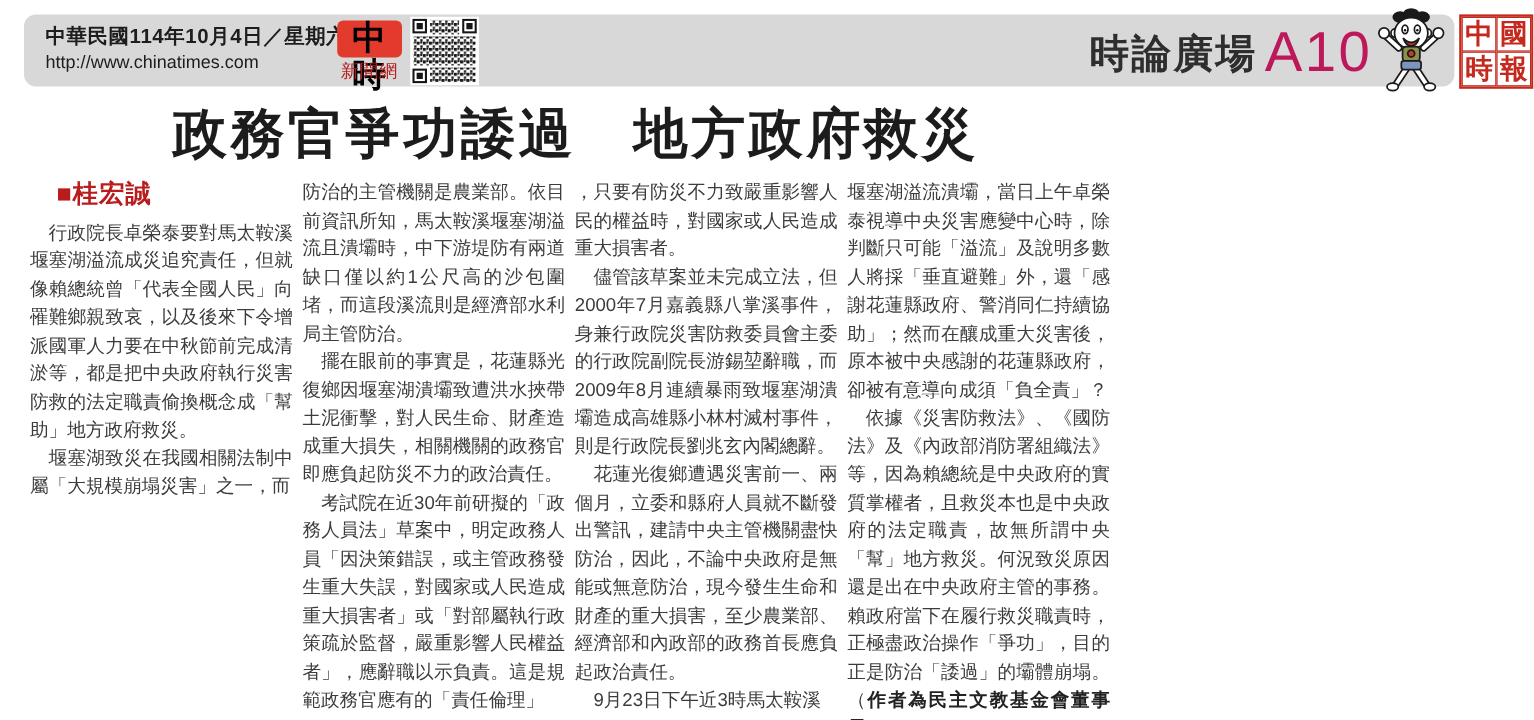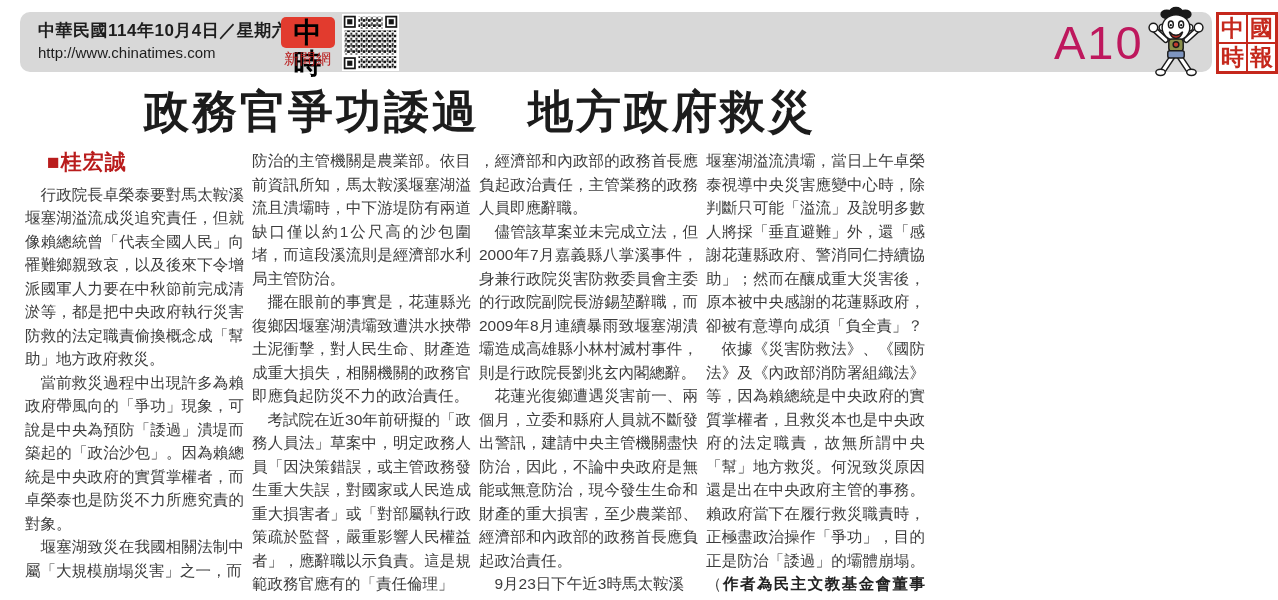--- a/index.html
+++ b/index.html
@@ -93,20 +93,21 @@
           <rect x="3" y="3" width="3" height="3"></rect>
         <rect x="25" y="1" width="7" height="7"></rect>
           <rect x="26" y="2" width="5" height="5" fill="#fff"></rect>
           <rect x="27" y="3" width="3" height="3"></rect>
         <rect x="1" y="25" width="7" height="7"></rect>
           <rect x="2" y="26" width="5" height="5" fill="#fff"></rect>
           <rect x="3" y="27" width="3" height="3"></rect>
       </g>
     </svg>
 
+    <span class="section-title">時論廣場</span>
     <span class="page-no">A10</span>
 
     <svg class="mascot" viewBox="0 0 60 70">
       <g stroke="#1a1a1a" stroke-width="1.4" stroke-linecap="round">
         <ellipse cx="21" cy="8" rx="5.5" ry="4" fill="#1a1a1a"></ellipse>
         <ellipse cx="30" cy="5.5" rx="6" ry="4" fill="#1a1a1a"></ellipse>
         <ellipse cx="39" cy="8" rx="5.5" ry="4" fill="#1a1a1a"></ellipse>
         <path d="M20,33 L9,23" stroke-width="6"></path>
           <path d="M20,33 L9,23" stroke="#fff" stroke-width="3.2"></path>
         <path d="M40,33 L51,23" stroke-width="6"></path>
@@ -139,32 +140,31 @@
     <div class="cell">國</div>
     <div class="cell">時</div>
     <div class="cell">報</div>
   </div>
 
   <h1 class="headline">政務官爭功諉過　地方政府救災</h1>
 
   <div class="col col1">
     <div class="author">■桂宏誠</div>
     <p class="indent">行政院長卓榮泰要對馬太鞍溪堰塞湖溢流成災追究責任，但就像賴總統曾「代表全國人民」向罹難鄉親致哀，以及後來下令增派國軍人力要在中秋節前完成清淤等，都是把中央政府執行災害防救的法定職責偷換概念成「幫助」地方政府救災。</p>
-    <p class="indent">當前救災過程中出現許多為賴政府帶風向的「爭功」現象，可說是中央為預防「諉過」潰堤而築起的「政治沙包」。因為賴總統是中央政府的實質掌權者，而卓榮泰也是防災不力所應究責的對象。</p>
     <p class="indent">堰塞湖致災在我國相關法制中屬「大規模崩塌災害」之一，而</p>
   </div>
 
   <div class="col col2">
     <p class="cont">防治的主管機關是農業部。依目前資訊所知，馬太鞍溪堰塞湖溢流且潰壩時，中下游堤防有兩道缺口僅以約1公尺高的沙包圍堵，而這段溪流則是經濟部水利局主管防治。</p>
     <p class="indent">擺在眼前的事實是，花蓮縣光復鄉因堰塞湖潰壩致遭洪水挾帶土泥衝擊，對人民生命、財產造成重大損失，相關機關的政務官即應負起防災不力的政治責任。</p>
     <p class="indent">考試院在近30年前研擬的「政務人員法」草案中，明定政務人員「因決策錯誤，或主管政務發生重大失誤，對國家或人民造成重大損害者」或「對部屬執行政策疏於監督，嚴重影響人民權益者」，應辭職以示負責。這是規範政務官應有的「責任倫理」</p>
   </div>
 
   <div class="col col3">
-    <p class="cont">，經濟部和內政部的政務首長應負起政治責任，主管業務的政務人員即應辭職。</p>
+    <p class="cont">，只要有防災不力致嚴重影響人民的權益時，對國家或人民造成重大損害者。</p>
     <p class="indent">儘管該草案並未完成立法，但2000年7月嘉義縣八掌溪事件，身兼行政院災害防救委員會主委的行政院副院長游錫堃辭職，而2009年8月連續暴雨致堰塞湖潰壩造成高雄縣小林村滅村事件，則是行政院長劉兆玄內閣總辭。</p>
     <p class="indent">花蓮光復鄉遭遇災害前一、兩個月，立委和縣府人員就不斷發出警訊，建請中央主管機關盡快防治，因此，不論中央政府是無能或無意防治，現今發生生命和財產的重大損害，至少農業部、經濟部和內政部的政務首長應負起政治責任。</p>
     <p class="indent">9月23日下午近3時馬太鞍溪</p>
   </div>
 
   <div class="col col4">
     <p class="cont">堰塞湖溢流潰壩，當日上午卓榮泰視導中央災害應變中心時，除判斷只可能「溢流」及說明多數人將採「垂直避難」外，還「感謝花蓮縣政府、警消同仁持續協助」；然而在釀成重大災害後，原本被中央感謝的花蓮縣政府，卻被有意導向成須「負全責」？</p>
     <p class="indent"><span>依據《災害防救法》、《國防法》及《內政部消防署組織法》等，因為賴總統是中央政府的實質掌權者，且救災本也是中央政府的法定職責，故無所謂中央「幫」地方救災。何況致災原因還是出在中央政府主管的事務。賴政府當下在履行救災職責時，正極盡政治操作「爭功」，目的正是防治「諉過」的壩體崩塌。（</span><span class="byline-bold">作者為民主文教基金會董事長）</span></p>
   </div>
 

